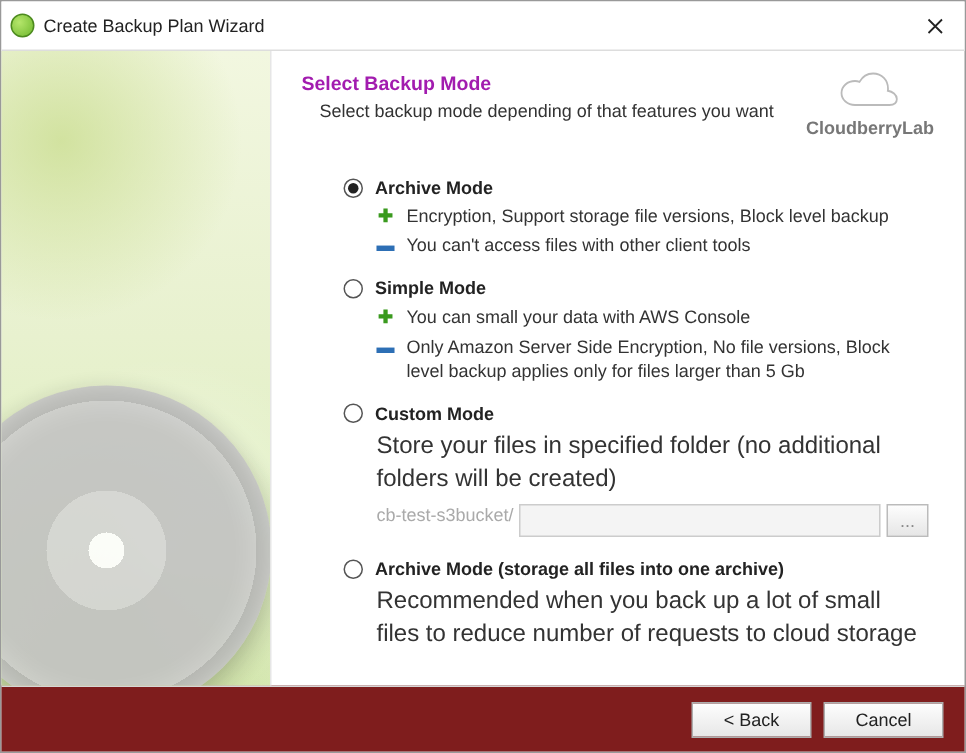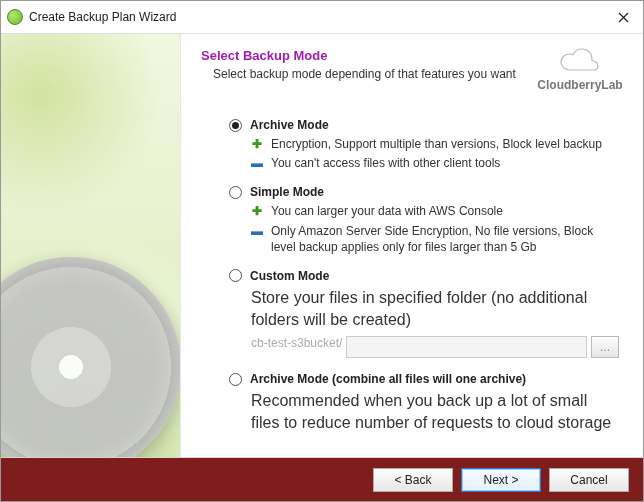--- a/index.html
+++ b/index.html
@@ -109,38 +109,38 @@
       <div class="options">
 
         <div class="opt">
           <label class="opt-head">
             <span class="radio selected"></span>
             <span class="opt-title">Archive Mode</span>
           </label>
           <div class="opt-body">
             <div class="feat">
               <span class="plus">✚</span>
-              <span class="feat-text">Encryption, Support multiple than versions, Block level backup</span>
+              <span class="feat-text">Encryption, Support storage file versions, Block level backup</span>
             </div>
             <div class="feat">
               <span class="minus">▬</span>
               <span class="feat-text">You can't access files with other client tools</span>
             </div>
           </div>
         </div>
 
         <div class="opt">
           <label class="opt-head">
             <span class="radio"></span>
             <span class="opt-title">Simple Mode</span>
           </label>
           <div class="opt-body">
             <div class="feat">
               <span class="plus">✚</span>
-              <span class="feat-text">You can larger your data with AWS Console</span>
+              <span class="feat-text">You can small your data with AWS Console</span>
             </div>
             <div class="feat">
               <span class="minus">▬</span>
               <span class="feat-text">Only Amazon Server Side Encryption, No file versions, Block level backup applies only for files larger than 5 Gb</span>
             </div>
           </div>
         </div>
 
         <div class="opt">
           <label class="opt-head">
@@ -155,31 +155,30 @@
               <div class="browse-btn">
                 <span>...</span>
               </div>
             </div>
           </div>
         </div>
 
         <div class="opt">
           <label class="opt-head">
             <span class="radio"></span>
-            <span class="opt-title">Archive Mode (combine all files will one archive)</span>
+            <span class="opt-title">Archive Mode (storage all files into one archive)</span>
           </label>
           <div class="opt-body">
             <div class="desc">Recommended when you back up a lot of small files to reduce number of requests to cloud storage</div>
           </div>
         </div>
 
       </div>
 
     </div>
   </div>
 
   <div class="footer">
     <button class="btn">&lt; Back</button>
-    <button class="btn primary">Next &gt;</button>
     <button class="btn">Cancel</button>
   </div>
 
 </div>
 
 </body></html>

